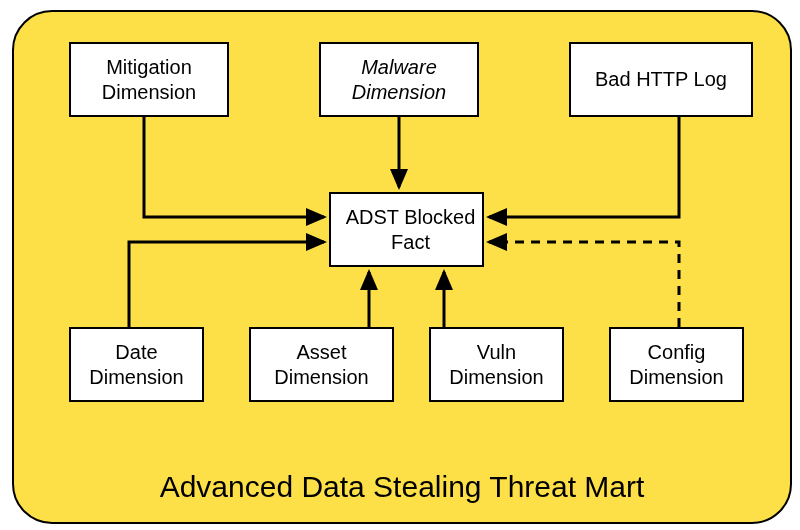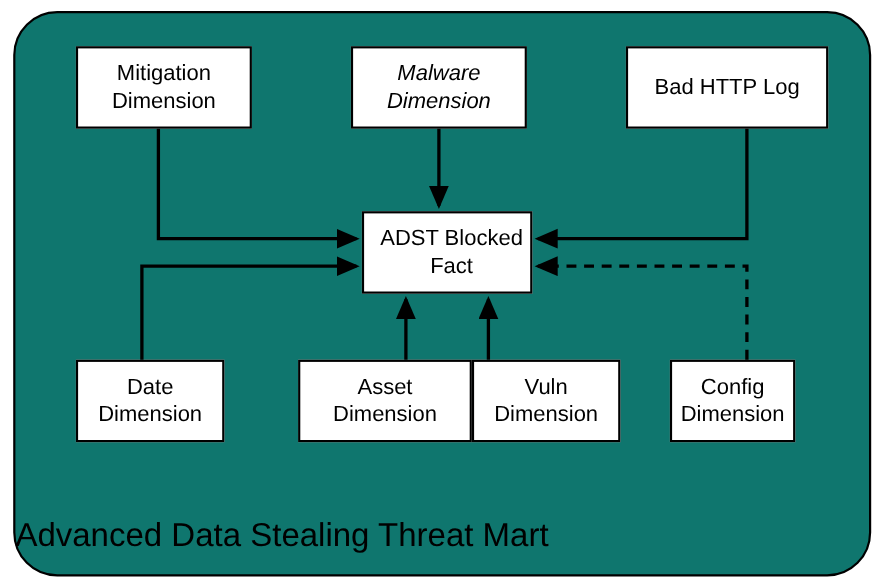--- a/index.html
+++ b/index.html
@@ -9,21 +9,21 @@
     height: 530px;
     background: #ffffff;
     font-family: Arial, Helvetica, sans-serif;
   }
   .container {
     position: absolute;
     left: 12px;
     top: 10px;
     width: 776px;
     height: 510px;
-    background: #0f766e;
+    background: #fde047;
     border: 2px solid #000;
     border-radius: 40px;
   }
   .box {
     position: absolute;
     background: #ffffff;
     border: 2px solid #000;
     display: flex;
     align-items: center;
     justify-content: center;
@@ -31,20 +31,21 @@
     font-size: 20px;
     line-height: 1.25;
     padding: 4px;
     box-sizing: border-box;
   }
   .title {
     position: absolute;
     left: 0;
     right: 0;
     bottom: 18px;
+    text-align: center;
     font-size: 30px;
   }
   svg.arrows {
     position: absolute;
     left: 0;
     top: 0;
     width: 776px;
     height: 510px;
     pointer-events: none;
   }
@@ -67,29 +68,29 @@
   </div>
 
   <div class="box" style="left:315px; top:180px; width:155px; height:75px;padding-left:12px;">
     <span>ADST Blocked<br>Fact</span>
   </div>
 
   <div class="box" style="left:55px; top:315px; width:135px; height:75px;">
     <span>Date<br>Dimension</span>
   </div>
 
-  <div class="box" style="left:235px; top:315px; width:158px; height:75px;margin-left:22px;">
+  <div class="box" style="left:235px; top:315px; width:145px; height:75px;">
     <span>Asset<br>Dimension</span>
   </div>
 
   <div class="box" style="left:415px; top:315px; width:135px; height:75px;justify-content:center;">
     <span>Vuln<br>Dimension</span>
   </div>
 
-  <div class="box" style="left:595px; top:315px; width:114px; height:75px;">
+  <div class="box" style="left:595px; top:315px; width:135px; height:75px;">
     <span>Config<br>Dimension</span>
   </div>
 
   <div class="title">Advanced Data Stealing Threat Mart</div>
 
   <svg class="arrows" viewBox="0 0 776 510">
     <defs>
       <marker id="arrowhead" markerWidth="8" markerHeight="8" refX="6" refY="3" orient="auto">
         <path d="M0,0 L7,3 L0,6 Z" fill="#000"></path>
       </marker>

